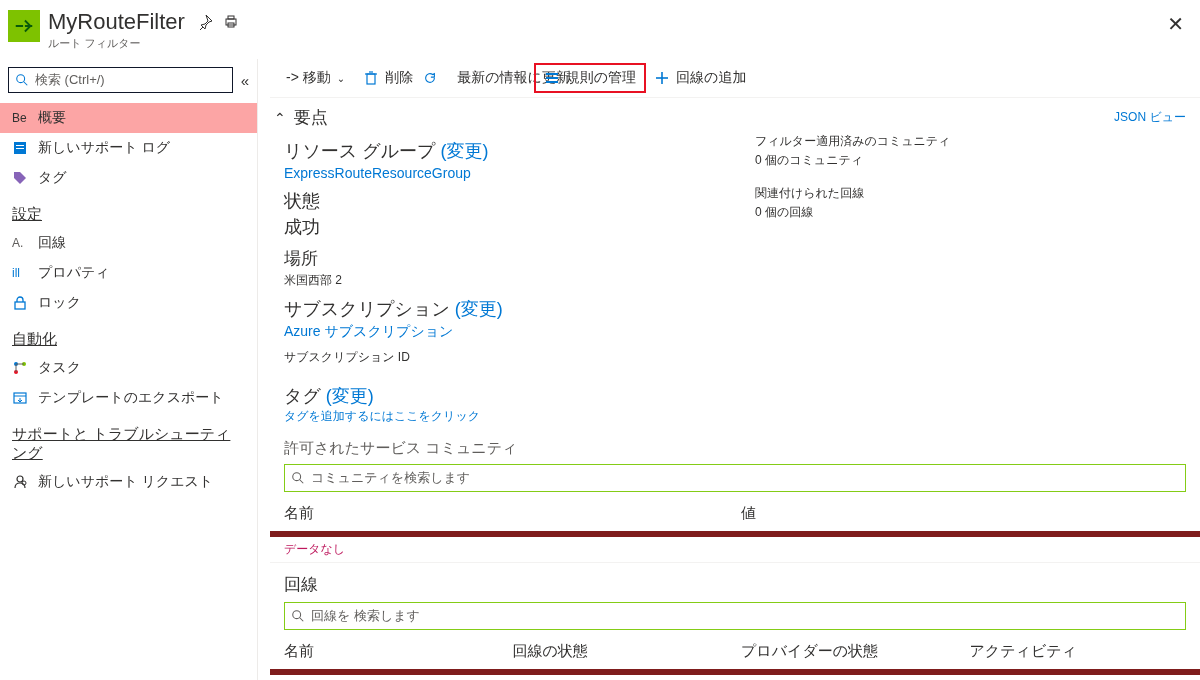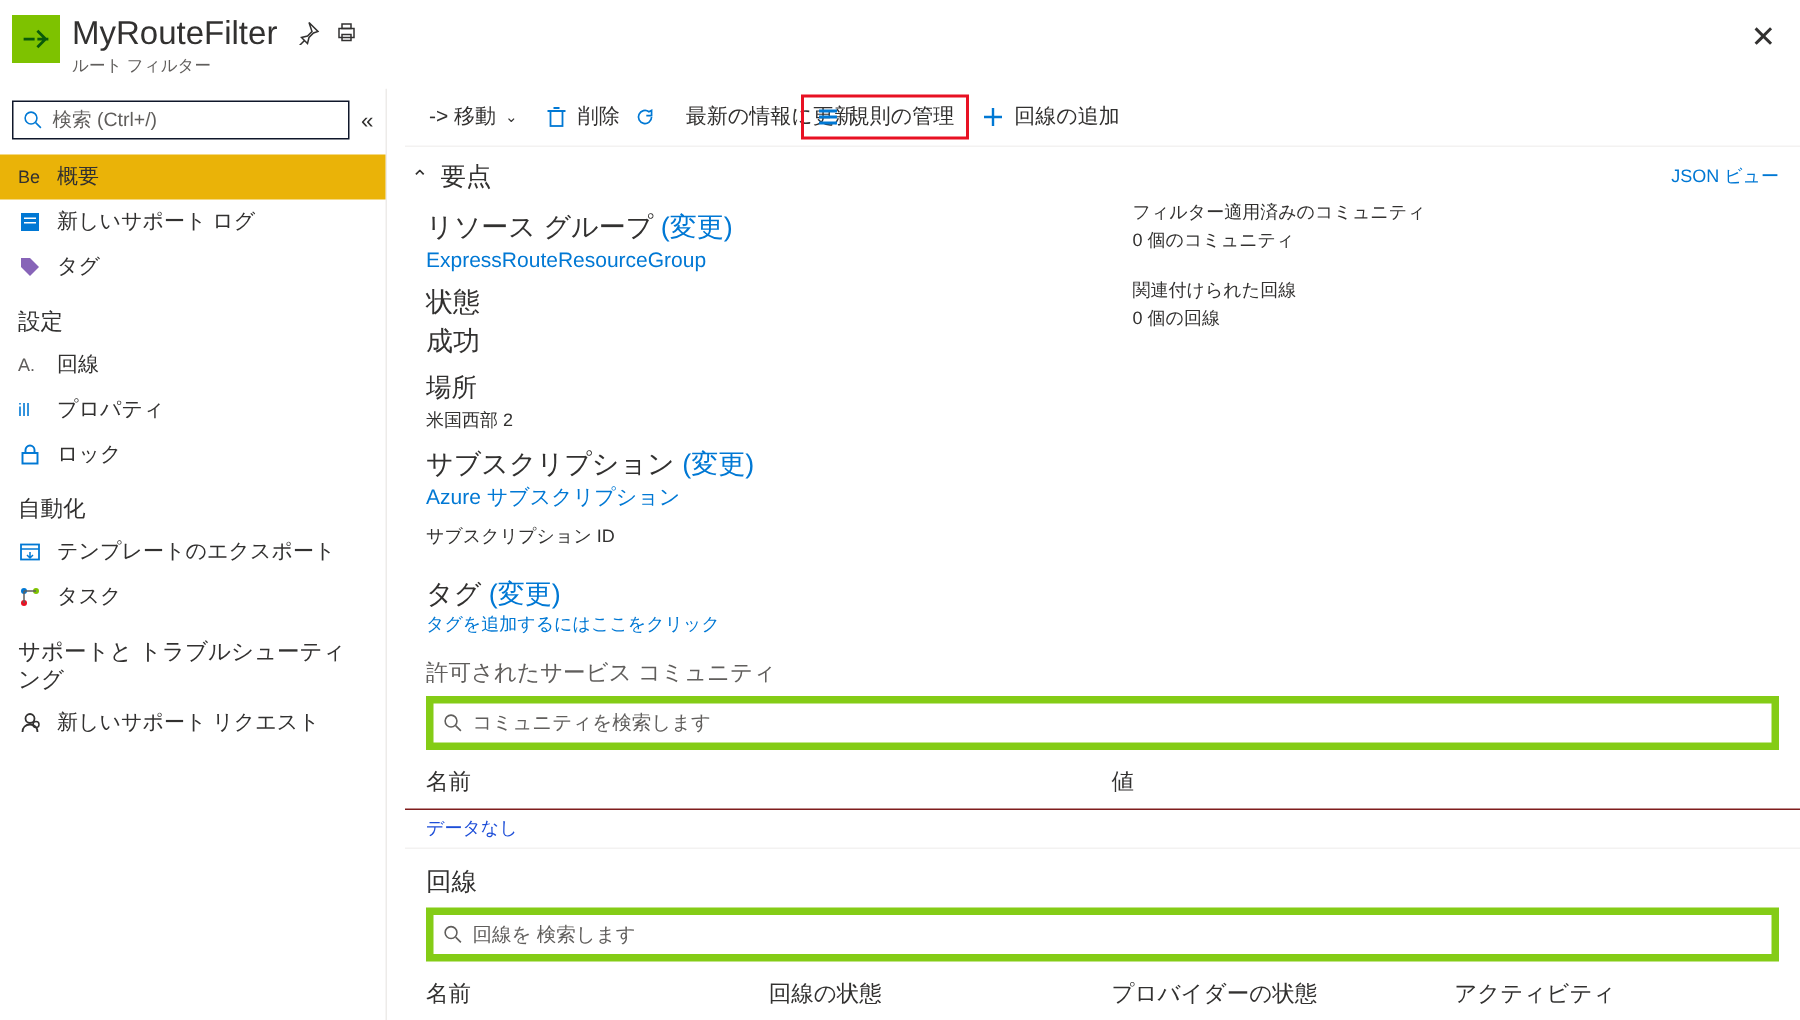--- a/index.html
+++ b/index.html
@@ -19,23 +19,23 @@
 
 .body { flex: 1; display: flex; overflow: hidden; }
 
 
 .sidebar { width: 258px; border-right: 1px solid #edebe9; display: flex; flex-direction: column; padding: 4px 0; }
 .search-row { display: flex; align-items: center; padding: 4px 8px 10px 8px; gap: 8px; }
 .search-box { flex: 1; display: flex; align-items: center; border: 1px solid #0f172a; padding: 3px 6px; font-size: 13px; color: #605e5c; }
 .search-box .sicon { width: 14px; height: 14px; margin-right: 6px; color: #0078d4; }
 .collapse-btn { font-size: 15px; color: #323130; cursor: pointer; }
 .nav-item { display: flex; align-items: center; padding: 6px 12px; gap: 10px; cursor: pointer; font-size: 14px; }
-.nav-item.selected { background: #eab308; }
+.nav-item.selected { background: #fca5a5; }
 .nav-item .nicon { width: 16px; height: 16px; flex: 0 0 16px; display: flex; align-items: center; }
-.nav-section { padding: 12px 12px 4px 12px; font-size: 15px; color: #323130; }
+.nav-section { padding: 12px 12px 4px 12px; font-size: 15px; color: #323130; text-decoration: underline; }
 
 
 .main { flex: 1; display: flex; flex-direction: column; overflow: hidden; padding-left: 12px; }
 .toolbar { display: flex; align-items: flex-start; gap: 2px; padding: 6px 8px; border-bottom: 1px solid #f3f2f1; }
 .tbtn { display: flex; align-items: center; gap: 6px; padding: 4px 8px; font-size: 14px; cursor: pointer; color: #323130; position: relative; }
 .tbtn .ticon { width: 16px; height: 16px; color: #0078d4; display: flex; align-items: center; }
 .tbtn.highlighted::after { content: ""; position: absolute; inset: -2px; border: 2px solid #e81123; pointer-events: none; }
 
 .essentials-header { display: flex; align-items: center; padding: 8px 14px 4px 4px; }
 .essentials-header .chev { font-size: 14px; margin-right: 8px; cursor: pointer; }
@@ -47,25 +47,25 @@
 .elabel { font-size: 18px; color: #323130; margin-top: 6px; }
 .elabel .chg { color: #0078d4; cursor: pointer; }
 .evalue { font-size: 14px; }
 .evalue.link { color: #0078d4; cursor: pointer; }
 .evalue.big { font-size: 18px; }
 .tags-row { padding: 4px 14px 4px 14px; }
 .tags-link { color: #0078d4; font-size: 12px; cursor: pointer; display: block; }
 
 .section { padding: 10px 14px 2px 14px; }
 .section-title { font-size: 15px; color: #605e5c; margin-bottom: 6px; }
-.searchfield { display: flex; align-items: center; border: 5px solid #84cc16; padding: 4px 6px; font-size: 13px; color: #605e5c; }
+.searchfield { display: flex; align-items: center; border: 1px solid #84cc16; padding: 4px 6px; font-size: 13px; color: #605e5c; }
 .searchfield svg { width: 14px; height: 14px; margin-right: 6px; color: #605e5c; }
 .tbl-head { display: flex; padding: 10px 2px 8px 14px; font-size: 15px; }
 .tbl-head > div { flex: 1; }
-.nodata { padding: 4px 14px; font-size: 12px; color: #1d4ed8; border-top: 1px solid #7f1d1d; border-bottom: 1px solid #f3f2f1; }
+.nodata { padding: 4px 14px; font-size: 12px; color: #be185d; border-top: 6px solid #7f1d1d; border-bottom: 1px solid #f3f2f1; }
 
 svg { display: block; }
 .icon-blue { color: #0078d4; }
 .icon-purple { color: #8764b8; }
 </style>
 </head>
 <body>
 
 <div class="page">
 
@@ -153,40 +153,40 @@
             <svg width="16" height="16" viewBox="0 0 16 16">
               <rect x="3" y="7" width="10" height="7" fill="none" stroke="#0078d4" stroke-width="1.3"></rect>
               <path d="M5 7V5a3 3 0 016 0v2" fill="none" stroke="#0078d4" stroke-width="1.3"></path>
             </svg>
           </span>
         <span>ロック</span>
       </div>
 
       <div class="nav-section">自動化</div>
       <div class="nav-item">
-        <span class="nicon icon-blue">
-            <svg width="16" height="16" viewBox="0 0 16 16">
-              <rect x="2" y="3" width="12" height="10" fill="none" stroke="#0078d4" stroke-width="1.2"></rect>
-              <line x1="2" y1="6" x2="14" y2="6" stroke="#0078d4"></line>
-              <path d="M8 8v4m-2-2l2 2 2-2" fill="none" stroke="#0078d4"></path>
-            </svg>
-          </span>
-        <span>テンプレートのエクスポート</span>
-      </div>
-      <div class="nav-item">
         <span class="nicon">
             <svg width="16" height="16" viewBox="0 0 16 16">
               <circle cx="4" cy="4" r="2" fill="#0078d4"></circle>
               <circle cx="12" cy="4" r="2" fill="#7ec200"></circle>
               <circle cx="4" cy="12" r="2" fill="#e81123"></circle>
               <line x1="4" y1="4" x2="12" y2="4" stroke="#605e5c"></line>
               <line x1="4" y1="4" x2="4" y2="12" stroke="#605e5c"></line>
             </svg>
           </span>
         <span>タスク</span>
+      </div>
+      <div class="nav-item">
+        <span class="nicon icon-blue">
+            <svg width="16" height="16" viewBox="0 0 16 16">
+              <rect x="2" y="3" width="12" height="10" fill="none" stroke="#0078d4" stroke-width="1.2"></rect>
+              <line x1="2" y1="6" x2="14" y2="6" stroke="#0078d4"></line>
+              <path d="M8 8v4m-2-2l2 2 2-2" fill="none" stroke="#0078d4"></path>
+            </svg>
+          </span>
+        <span>テンプレートのエクスポート</span>
       </div>
 
       <div class="nav-section">サポートと トラブルシューティング</div>
       <div class="nav-item">
         <span class="nicon">
             <svg width="16" height="16" viewBox="0 0 16 16">
               <circle cx="8" cy="5" r="3" fill="none" stroke="#323130" stroke-width="1.2"></circle>
               <path d="M3 14c0-3 2-5 5-5s5 2 5 5" fill="none" stroke="#323130" stroke-width="1.2"></path>
               <circle cx="12" cy="9" r="2" fill="none" stroke="#323130"></circle>
             </svg>

